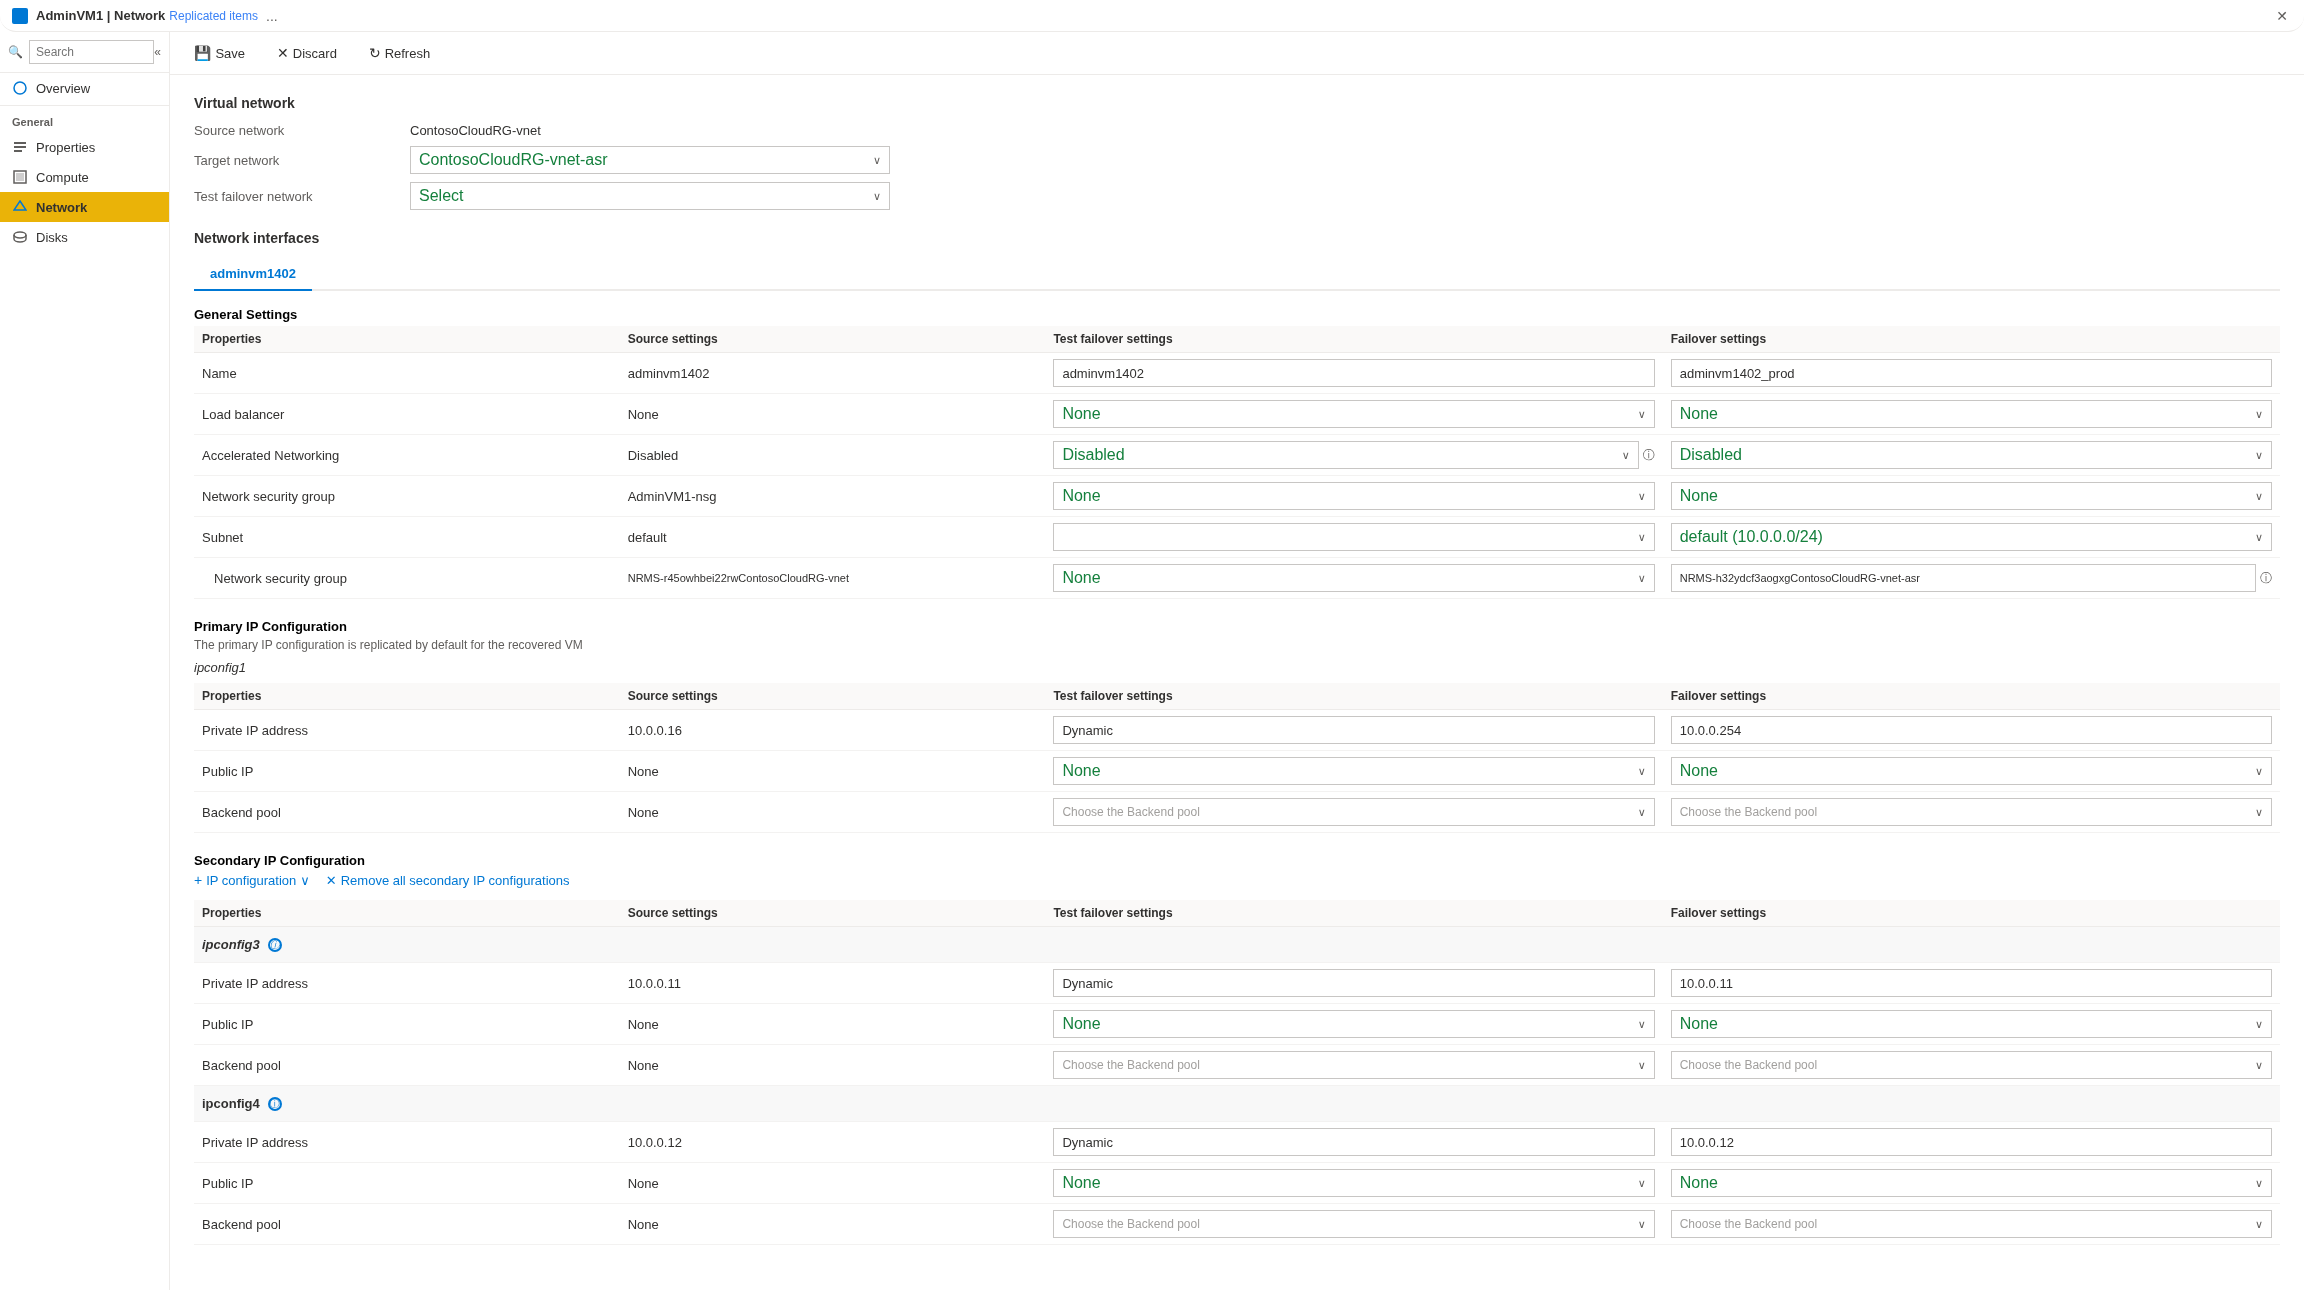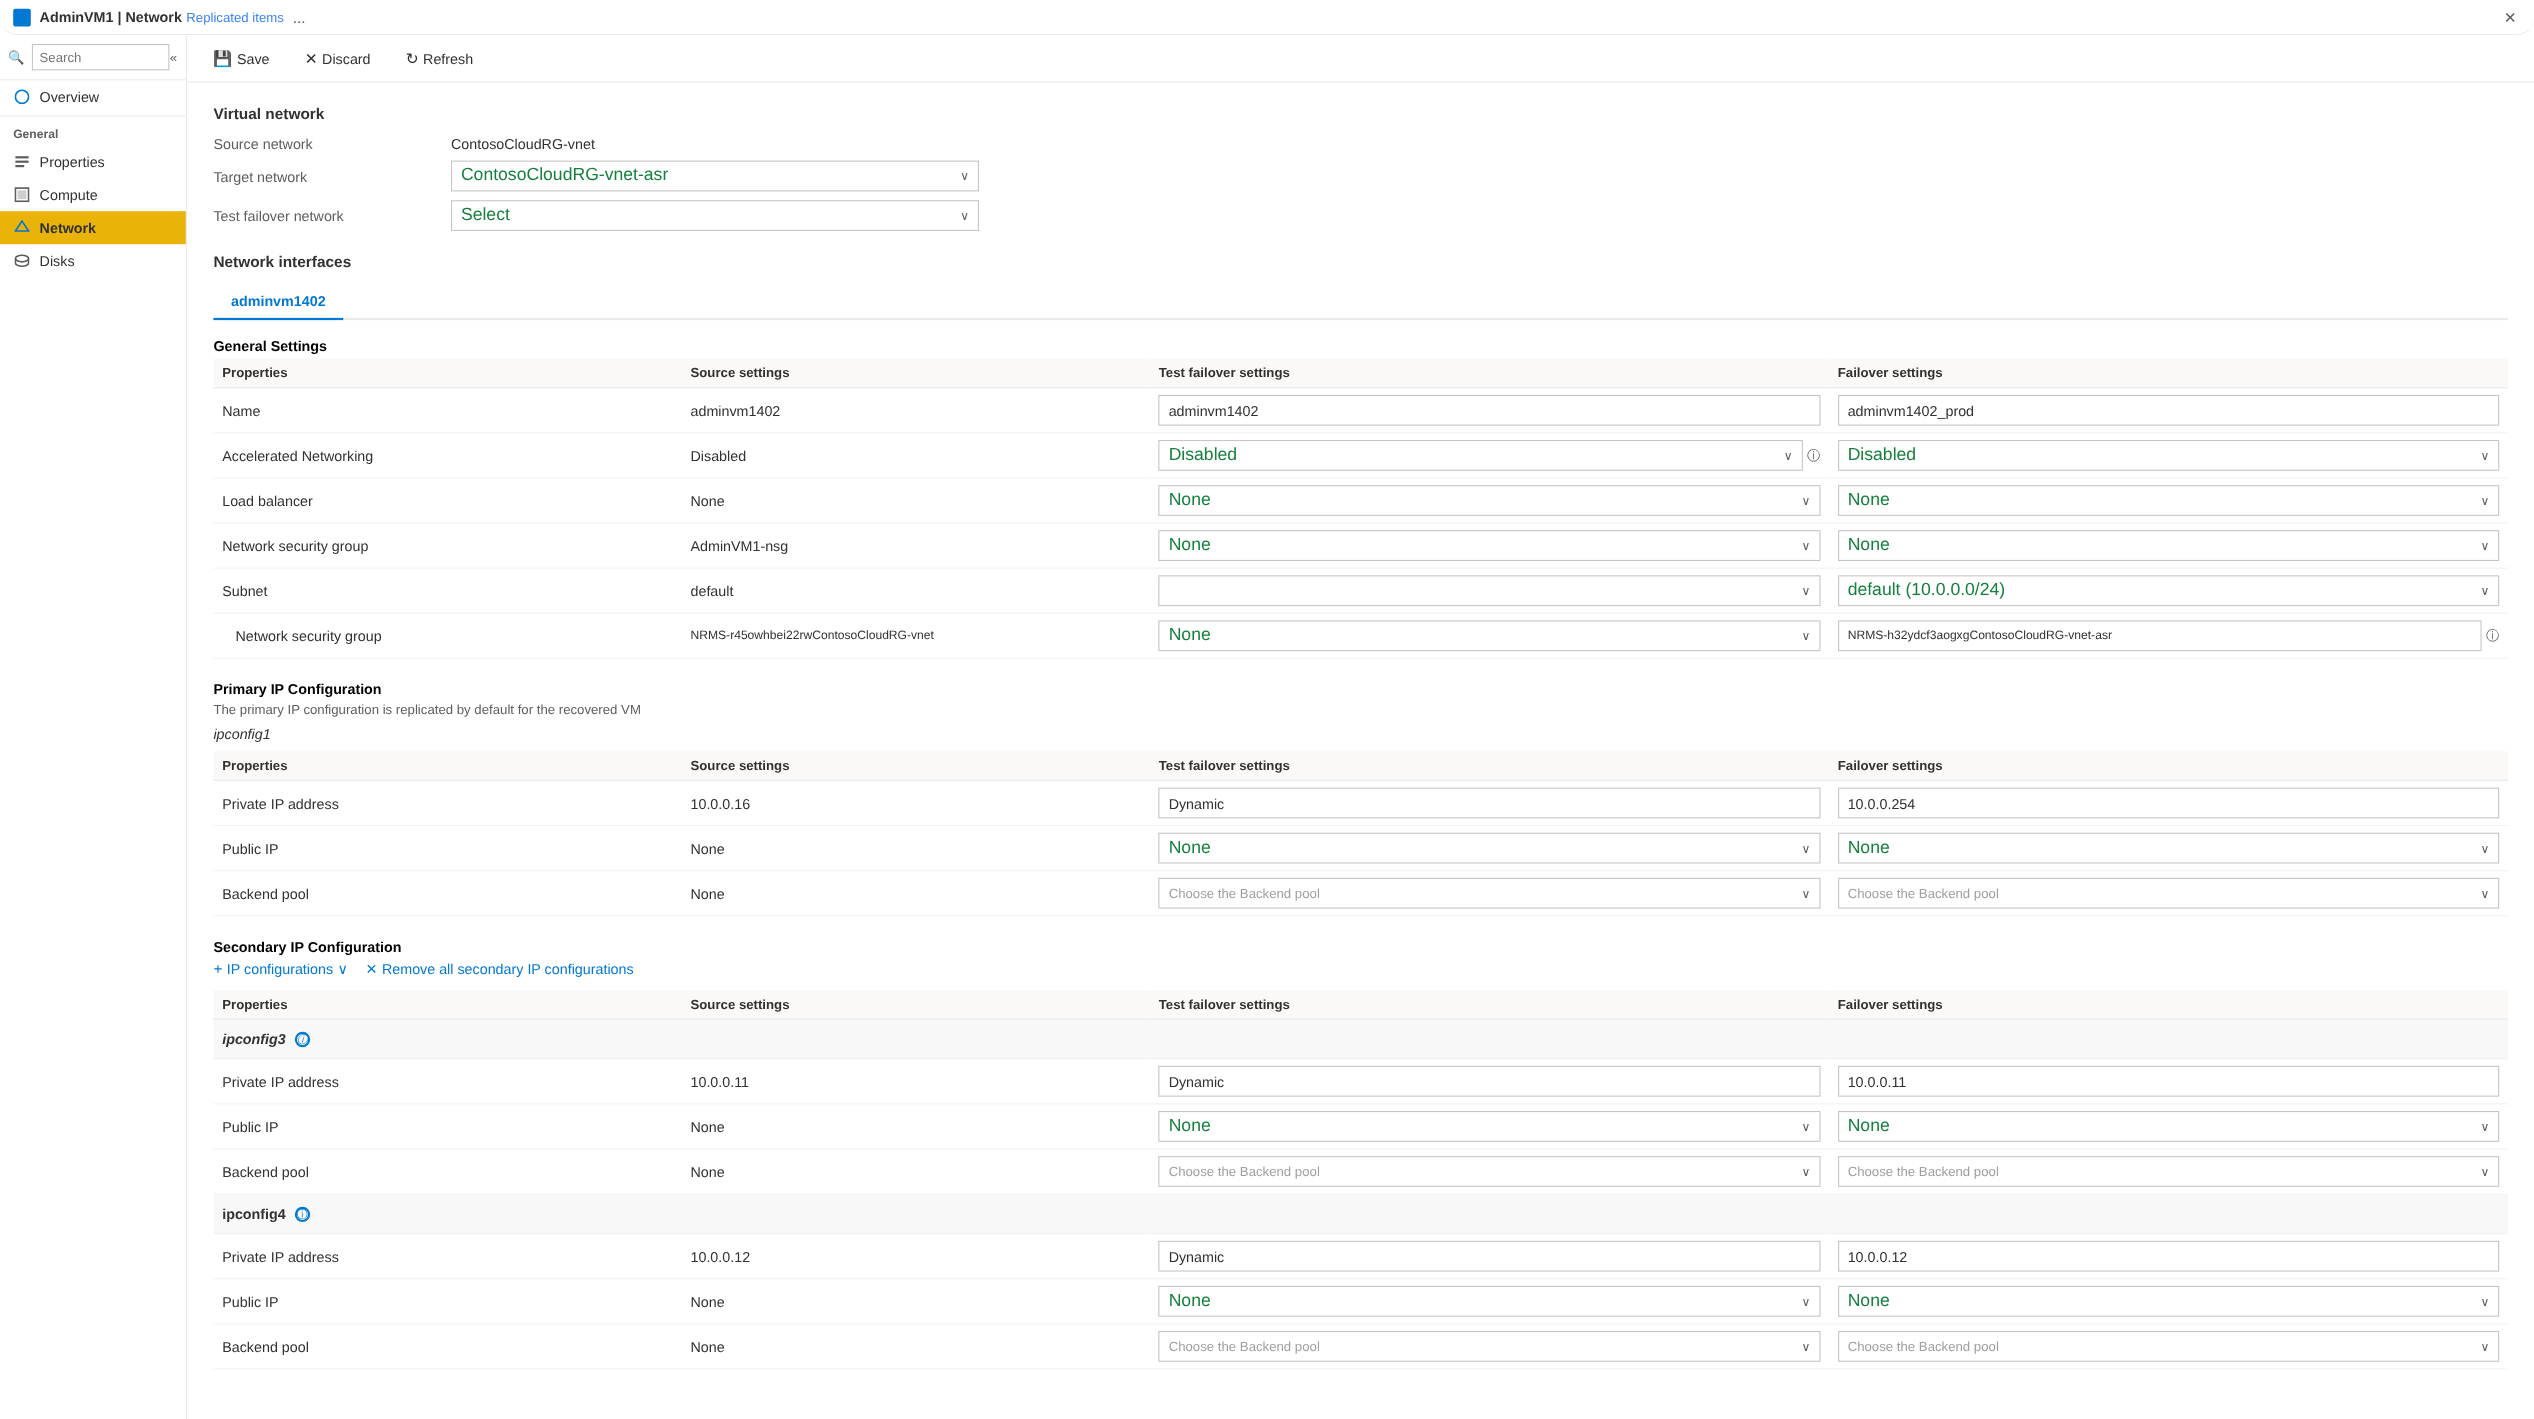--- a/index.html
+++ b/index.html
@@ -202,57 +202,57 @@
         <tbody>
 
           <tr>
             <td>Name</td>
             <td class="source-val">adminvm1402</td>
             <td><input class="input-field" value="adminvm1402" style=""></td>
             <td><input class="input-field" value="adminvm1402_prod" style=""></td>
           </tr>
 
           <tr>
+            <td>Load balancer</td>
+            <td class="source-val">None</td>
+            <td>
+              <div class="select-field">
+                <span class="sel-text">None</span>
+                <span class="sel-arrow">∨</span>
+              </div>
+            </td>
+            <td>
+              <div class="select-field">
+                <span class="sel-text">None</span>
+                <span class="sel-arrow">∨</span>
+              </div>
+            </td>
+          </tr>
+
+          <tr>
             <td>Accelerated Networking</td>
             <td class="source-val">Disabled</td>
             <td>
               <div style="display:flex;align-items:center;gap:4px;">
                 <div class="select-field" style="flex:1;">
                   <span class="sel-text">Disabled</span>
                   <span class="sel-arrow">∨</span>
                 </div>
                 <span class="info-icon">ⓘ</span>
               </div>
             </td>
             <td>
               <div class="select-field">
                 <span class="sel-text">Disabled</span>
                 <span class="sel-arrow">∨</span>
               </div>
             </td>
           </tr>
 
           <tr>
-            <td>Load balancer</td>
-            <td class="source-val">None</td>
-            <td>
-              <div class="select-field">
-                <span class="sel-text">None</span>
-                <span class="sel-arrow">∨</span>
-              </div>
-            </td>
-            <td>
-              <div class="select-field">
-                <span class="sel-text">None</span>
-                <span class="sel-arrow">∨</span>
-              </div>
-            </td>
-          </tr>
-
-          <tr>
             <td>Network security group</td>
             <td class="source-val">AdminVM1-nsg</td>
             <td>
               <div class="select-field">
                 <span class="sel-text">None</span>
                 <span class="sel-arrow">∨</span>
               </div>
             </td>
             <td>
               <div class="select-field">
@@ -358,21 +358,21 @@
             </td>
           </tr>
         </tbody>
       </table>
 
       <div class="subsection-title">Secondary IP Configuration</div>
 
       <div class="secondary-actions">
         <div class="action-link">
           <span style="font-size:14px;color:#0078d4;">+</span>
-          <span>IP configurations</span>
+          <span>IP configuration</span>
           <span>∨</span>
         </div>
         <div class="action-link">
           <span style="color:#0078d4;">✕</span>
           <span>Remove all secondary IP configurations</span>
         </div>
       </div>
 
       <table class="settings-table">
         <thead>

